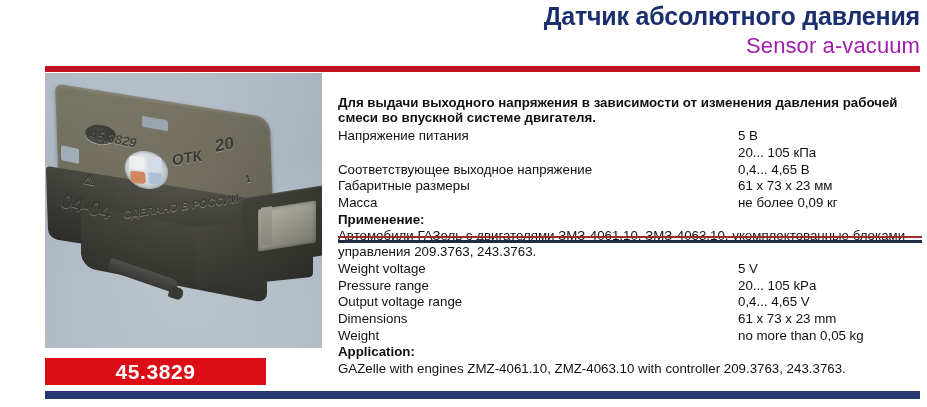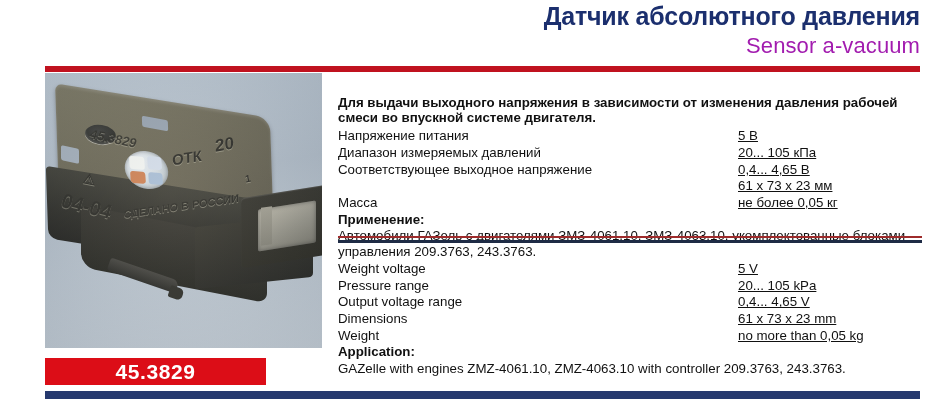--- a/index.html
+++ b/index.html
@@ -218,21 +218,20 @@
     font-size: 13.3px;
     color: #111111;
     line-height: 16.7px;
     height: 16.7px;
     white-space: nowrap;
   }
   .spec-row .val {
     position: absolute;
     left: 400px;
     top: 0;
-    text-decoration: underline;
   }
   .section-head {
     font-size: 13.3px;
     font-weight: bold;
     color: #111111;
     line-height: 16.4px;
   }
   .body-text {
     font-size: 13.3px;
     color: #111111;
@@ -315,33 +314,33 @@
 </div>
 
 <div class="spec-block" id="block-ru">
   <div class="intro">Для выдачи выходного напряжения в зависимости от изменения давления рабочей смеси во впускной системе двигателя.</div>
   <div style="margin-top:3px;">
     <div class="spec-row">
       <span>Напряжение питания</span>
       <span class="val">5 В</span>
     </div>
     <div class="spec-row">
-      <span>Диапазон измеряемых давлений</span>
       <span class="val">20... 105 кПа</span>
     </div>
     <div class="spec-row">
       <span>Соответствующее выходное напряжение</span>
       <span class="val">0,4... 4,65 В</span>
     </div>
     <div class="spec-row">
+      <span>Габаритные размеры</span>
       <span class="val">61 х 73 х 23 мм</span>
     </div>
     <div class="spec-row">
       <span>Масса</span>
-      <span class="val">не более 0,05 кг</span>
+      <span class="val">не более 0,09 кг</span>
     </div>
   </div>
   <div class="section-head">Применение:</div>
   <div class="body-text">Автомобили ГАЗель с двигателями ЗМЗ-4061.10, ЗМЗ-4063.10, укомплектованные блоками управления 209.3763, 243.3763.</div>
 </div>
 
 <div id="divider">
   <div class="red"></div>
   <div class="navy"></div>
 </div>

